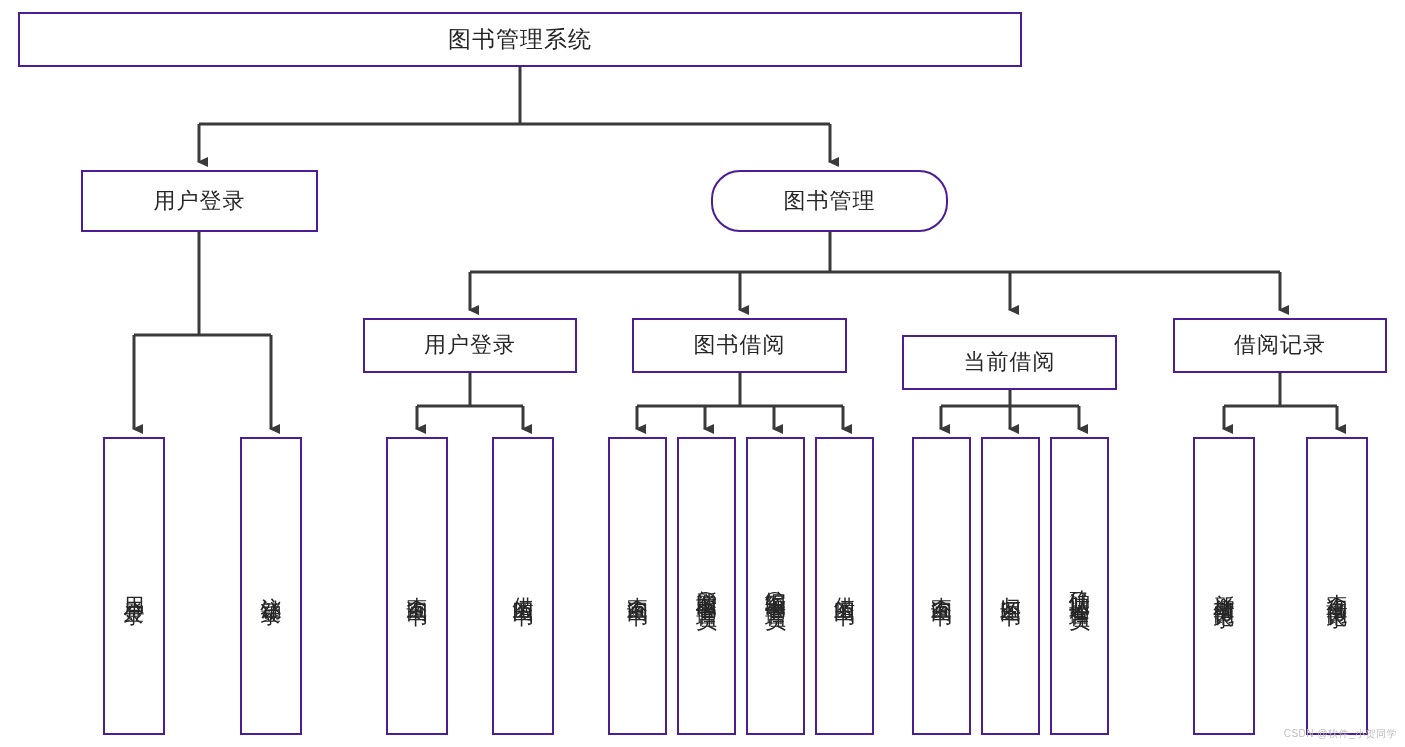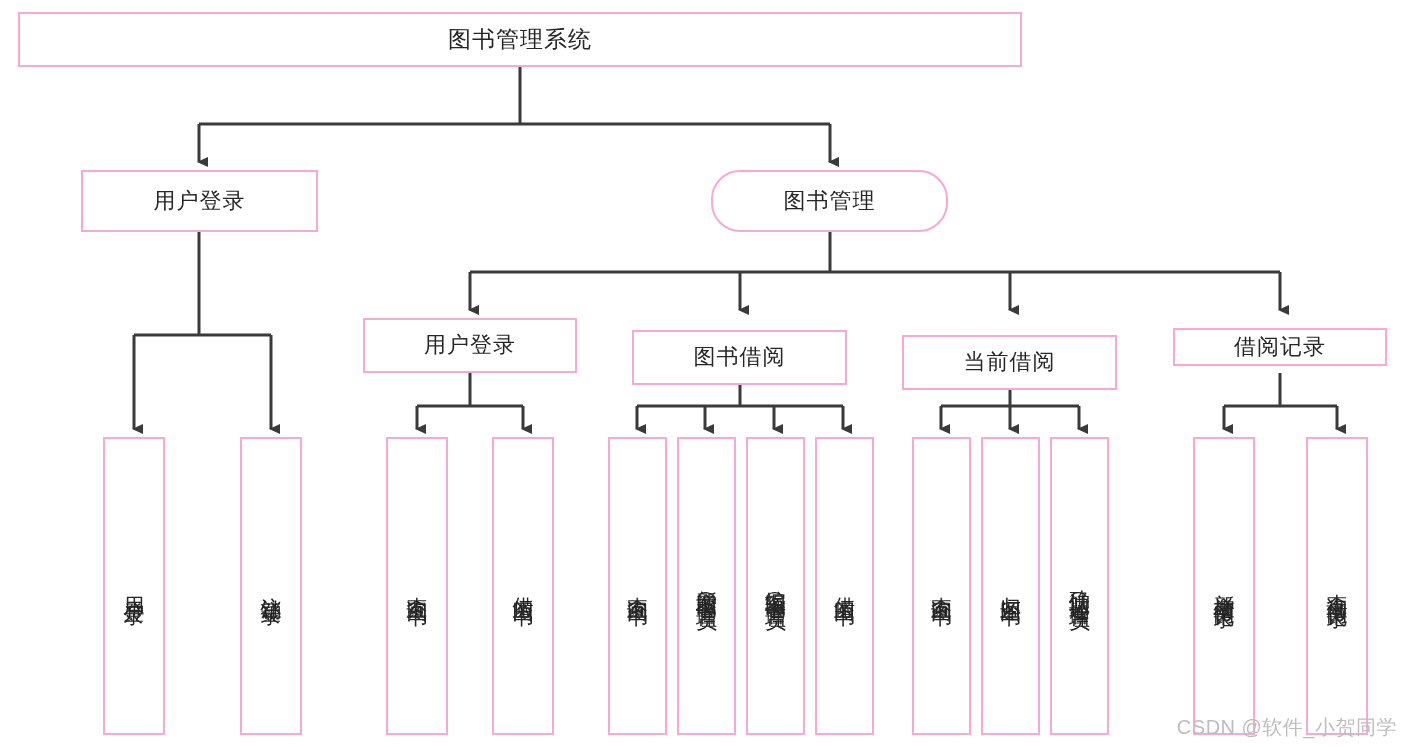--- a/index.html
+++ b/index.html
@@ -23,21 +23,21 @@
     left: 0;
     top: 0;
     width: 1405px;
     height: 747px;
     pointer-events: none;
   }
   .node {
     position: absolute;
     box-sizing: border-box;
     background: #ffffff;
-    border: 2px solid #f9a8d4;
+    border: 2px solid #4c1d95;
     display: flex;
     align-items: center;
     justify-content: center;
     color: #262626;
   }
   .node.h {
     font-size: 22px;
     letter-spacing: 1px;
     line-height: 1.2;
     white-space: nowrap;
@@ -58,21 +58,21 @@
   }
   .node.v .vtext {
     writing-mode: vertical-rl;
     text-orientation: upright;
     display: block;
   }
   .watermark {
     position: absolute;
     right: 8px;
     bottom: 6px;
-    font-size: 20px;
+    font-size: 10px;
     color: #bdbdbd;
     letter-spacing: 0.5px;
     white-space: nowrap;
     user-select: none;
   }
 </style>
 </head>
 <body>
 
 <div id="canvas">
@@ -141,29 +141,29 @@
   </div>
 
   <div class="node h" style="left:711px; top:170px; width:237px; height:62px;border-radius:29px;">
     <span>图书管理</span>
   </div>
 
   <div class="node h" style="left:363px; top:318px; width:214px; height:55px;">
     <span>用户登录</span>
   </div>
 
-  <div class="node h" style="left:632px; top:318px; width:215px; height:55px;margin-top:12px;">
+  <div class="node h" style="left:632px; top:318px; width:215px; height:55px;">
     <span>图书借阅</span>
   </div>
 
   <div class="node h" style="left:902px; top:318px; width:215px; height:55px;margin-top:17px;">
     <span>当前借阅</span>
   </div>
 
-  <div class="node h" style="left:1173px; top:328px; width:214px; height:38px;">
+  <div class="node h" style="left:1173px; top:318px; width:214px; height:55px;">
     <span>借阅记录</span>
   </div>
 
   <div class="node v" style="left:103px; top:437px; width:62px; height:298px;">
     <span class="vtext">用户登录</span>
   </div>
 
   <div class="node v" style="left:240px; top:437px; width:62px; height:298px;">
     <span class="vtext">注销登录</span>
   </div>

